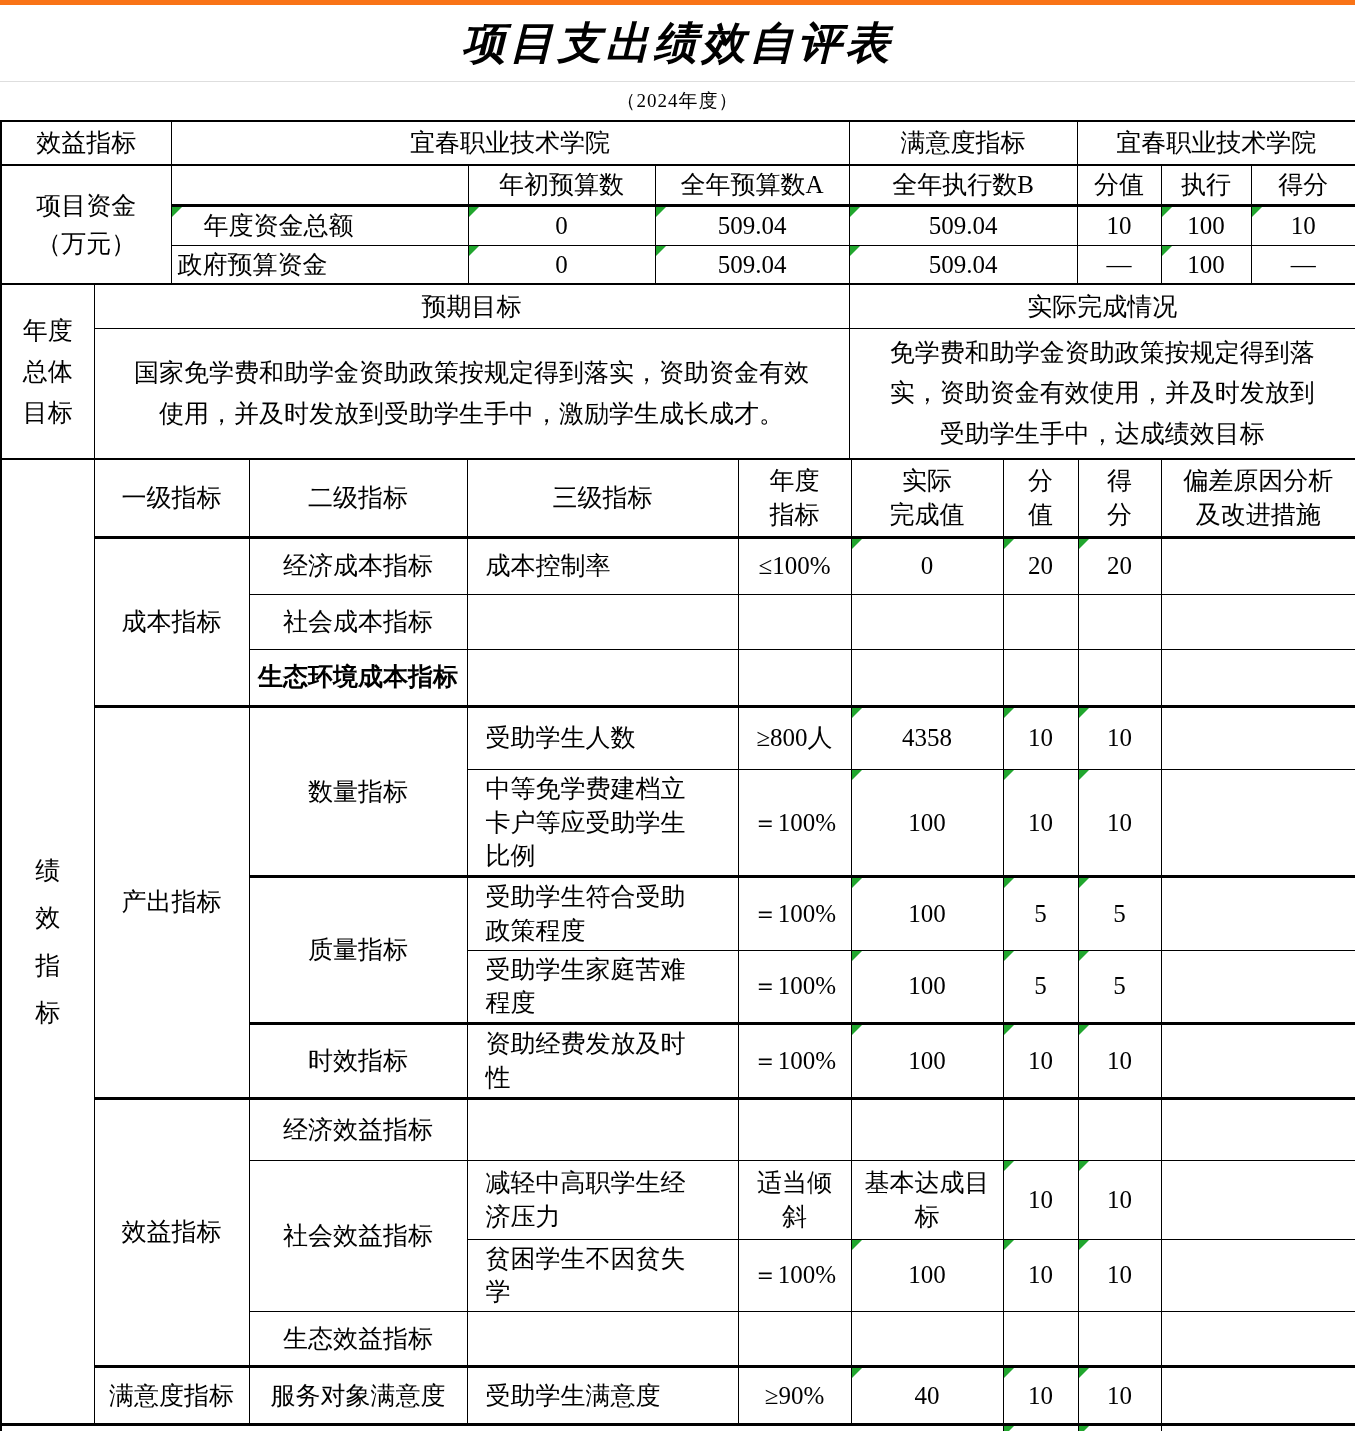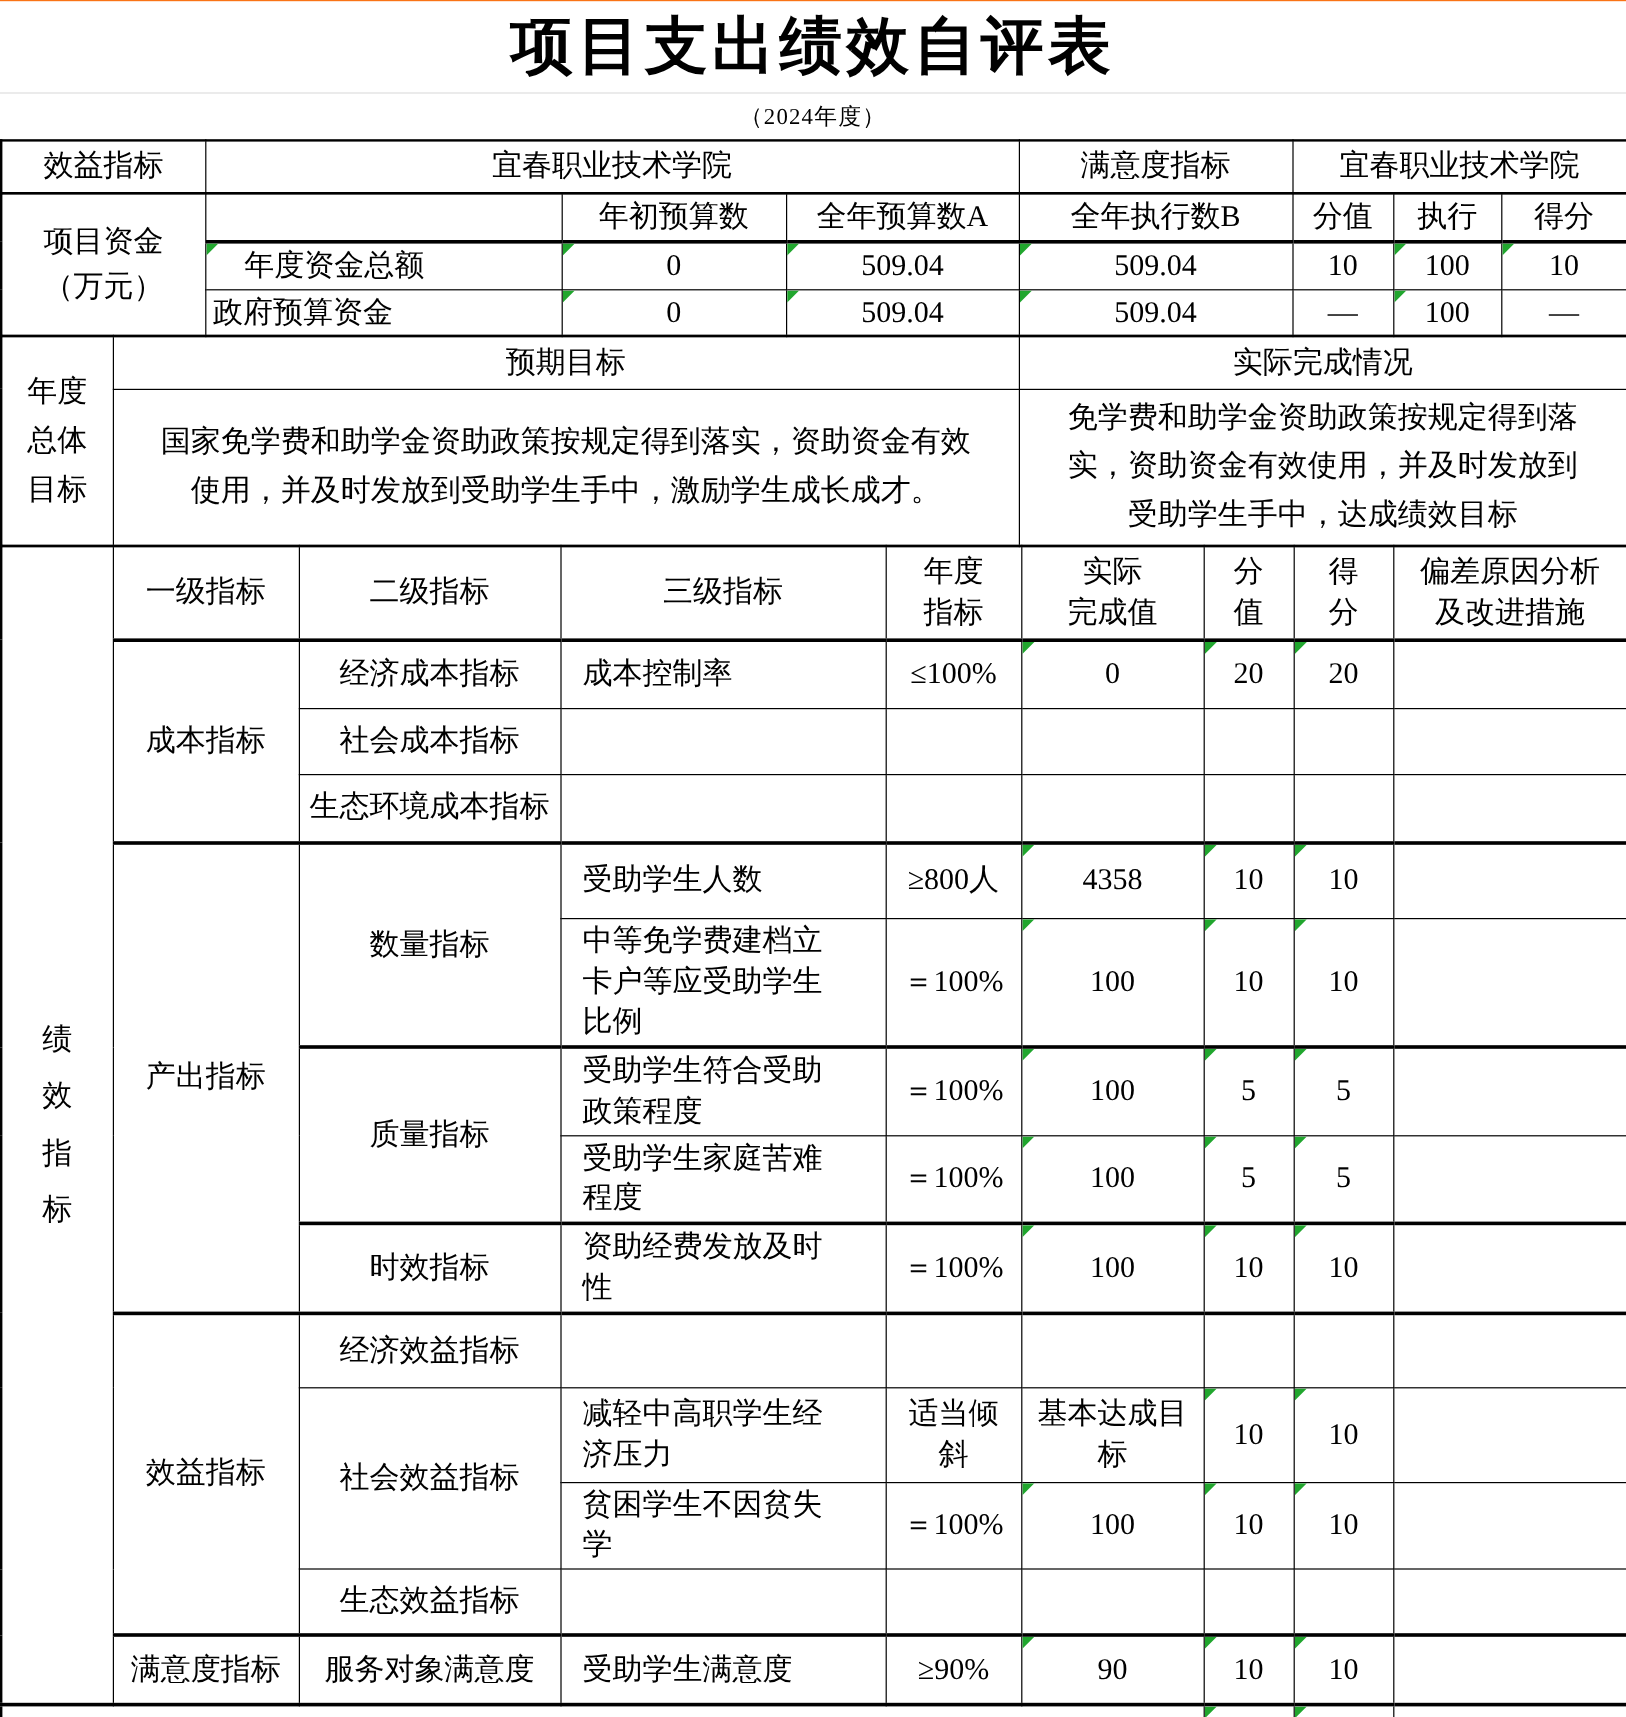--- a/index.html
+++ b/index.html
@@ -3,22 +3,22 @@
 <meta charset="utf-8">
 <style>
   html,body { margin:0; padding:0; background:#fff; }
   .sheet {
     width:1355px; height:1431px; background:#fff; color:#000;
     font-family:"Liberation Serif","DejaVu Serif",serif;
     overflow:hidden; position:relative;
   }
   .title {
     height:76px; display:flex; align-items:center; justify-content:center;
-    font-size:52px; font-weight:bold; letter-spacing:4px;
-    border-top:1px solid #f97316; border-bottom:1px solid #dedede;
+    font-size:44px; font-weight:bold; letter-spacing:4px;
+    border-top:5px solid #f97316; border-bottom:1px solid #dedede;font-style:italic;
   }
   .subtitle {
     height:38px; display:flex; align-items:center; justify-content:center;
     font-size:19px; letter-spacing:1px;
   }
   table {
     border-collapse:collapse; table-layout:fixed; width:1355px;
     border:2.5px solid #000;
   }
   table.stacked { margin-top:-2px; }
@@ -35,21 +35,21 @@
   td.flag::before {
     content:''; position:absolute; top:0; left:0; width:0; height:0;
     border-top:10px solid #21a62e; border-right:10px solid transparent;
   }
   td.side-label { line-height:1.9; font-size:25px; }
   td.goal-label { line-height:1.65; }
   td.fund-label { line-height:1.5;margin-top:44px; }
   td.goal-text-left  { padding:4px 35px; line-height:1.62; }
   td.goal-text-right { padding:4px 30px; line-height:1.62; }
   td.ann { padding:2px 10px; }
-  .clip { max-height:52px; overflow:hidden; }
+  .clip { max-height:52px; overflow:hidden;font-weight:bold; }
 </style>
 </head>
 <body>
 
 <div class="sheet">
 
   <div class="title">项目支出绩效自评表</div>
   <div class="subtitle">（2024年度）</div>
 
   <table>
@@ -278,21 +278,21 @@
       <td></td>
       <td></td>
       <td></td>
     </tr>
 
     <tr class="bt" style="height:58px">
       <td>满意度指标</td>
       <td>服务对象满意度</td>
       <td class="l3">受助学生满意度</td>
       <td class="ann">≥90%</td>
-      <td class="flag">90</td>
+      <td class="flag">40</td>
       <td class="flag">10</td>
       <td class="flag">10</td>
       <td></td>
     </tr>
 
     <tr class="bt" style="height:70px">
       <td colspan="6">总分</td>
       <td class="flag">100</td>
       <td class="flag">100</td>
       <td></td>

